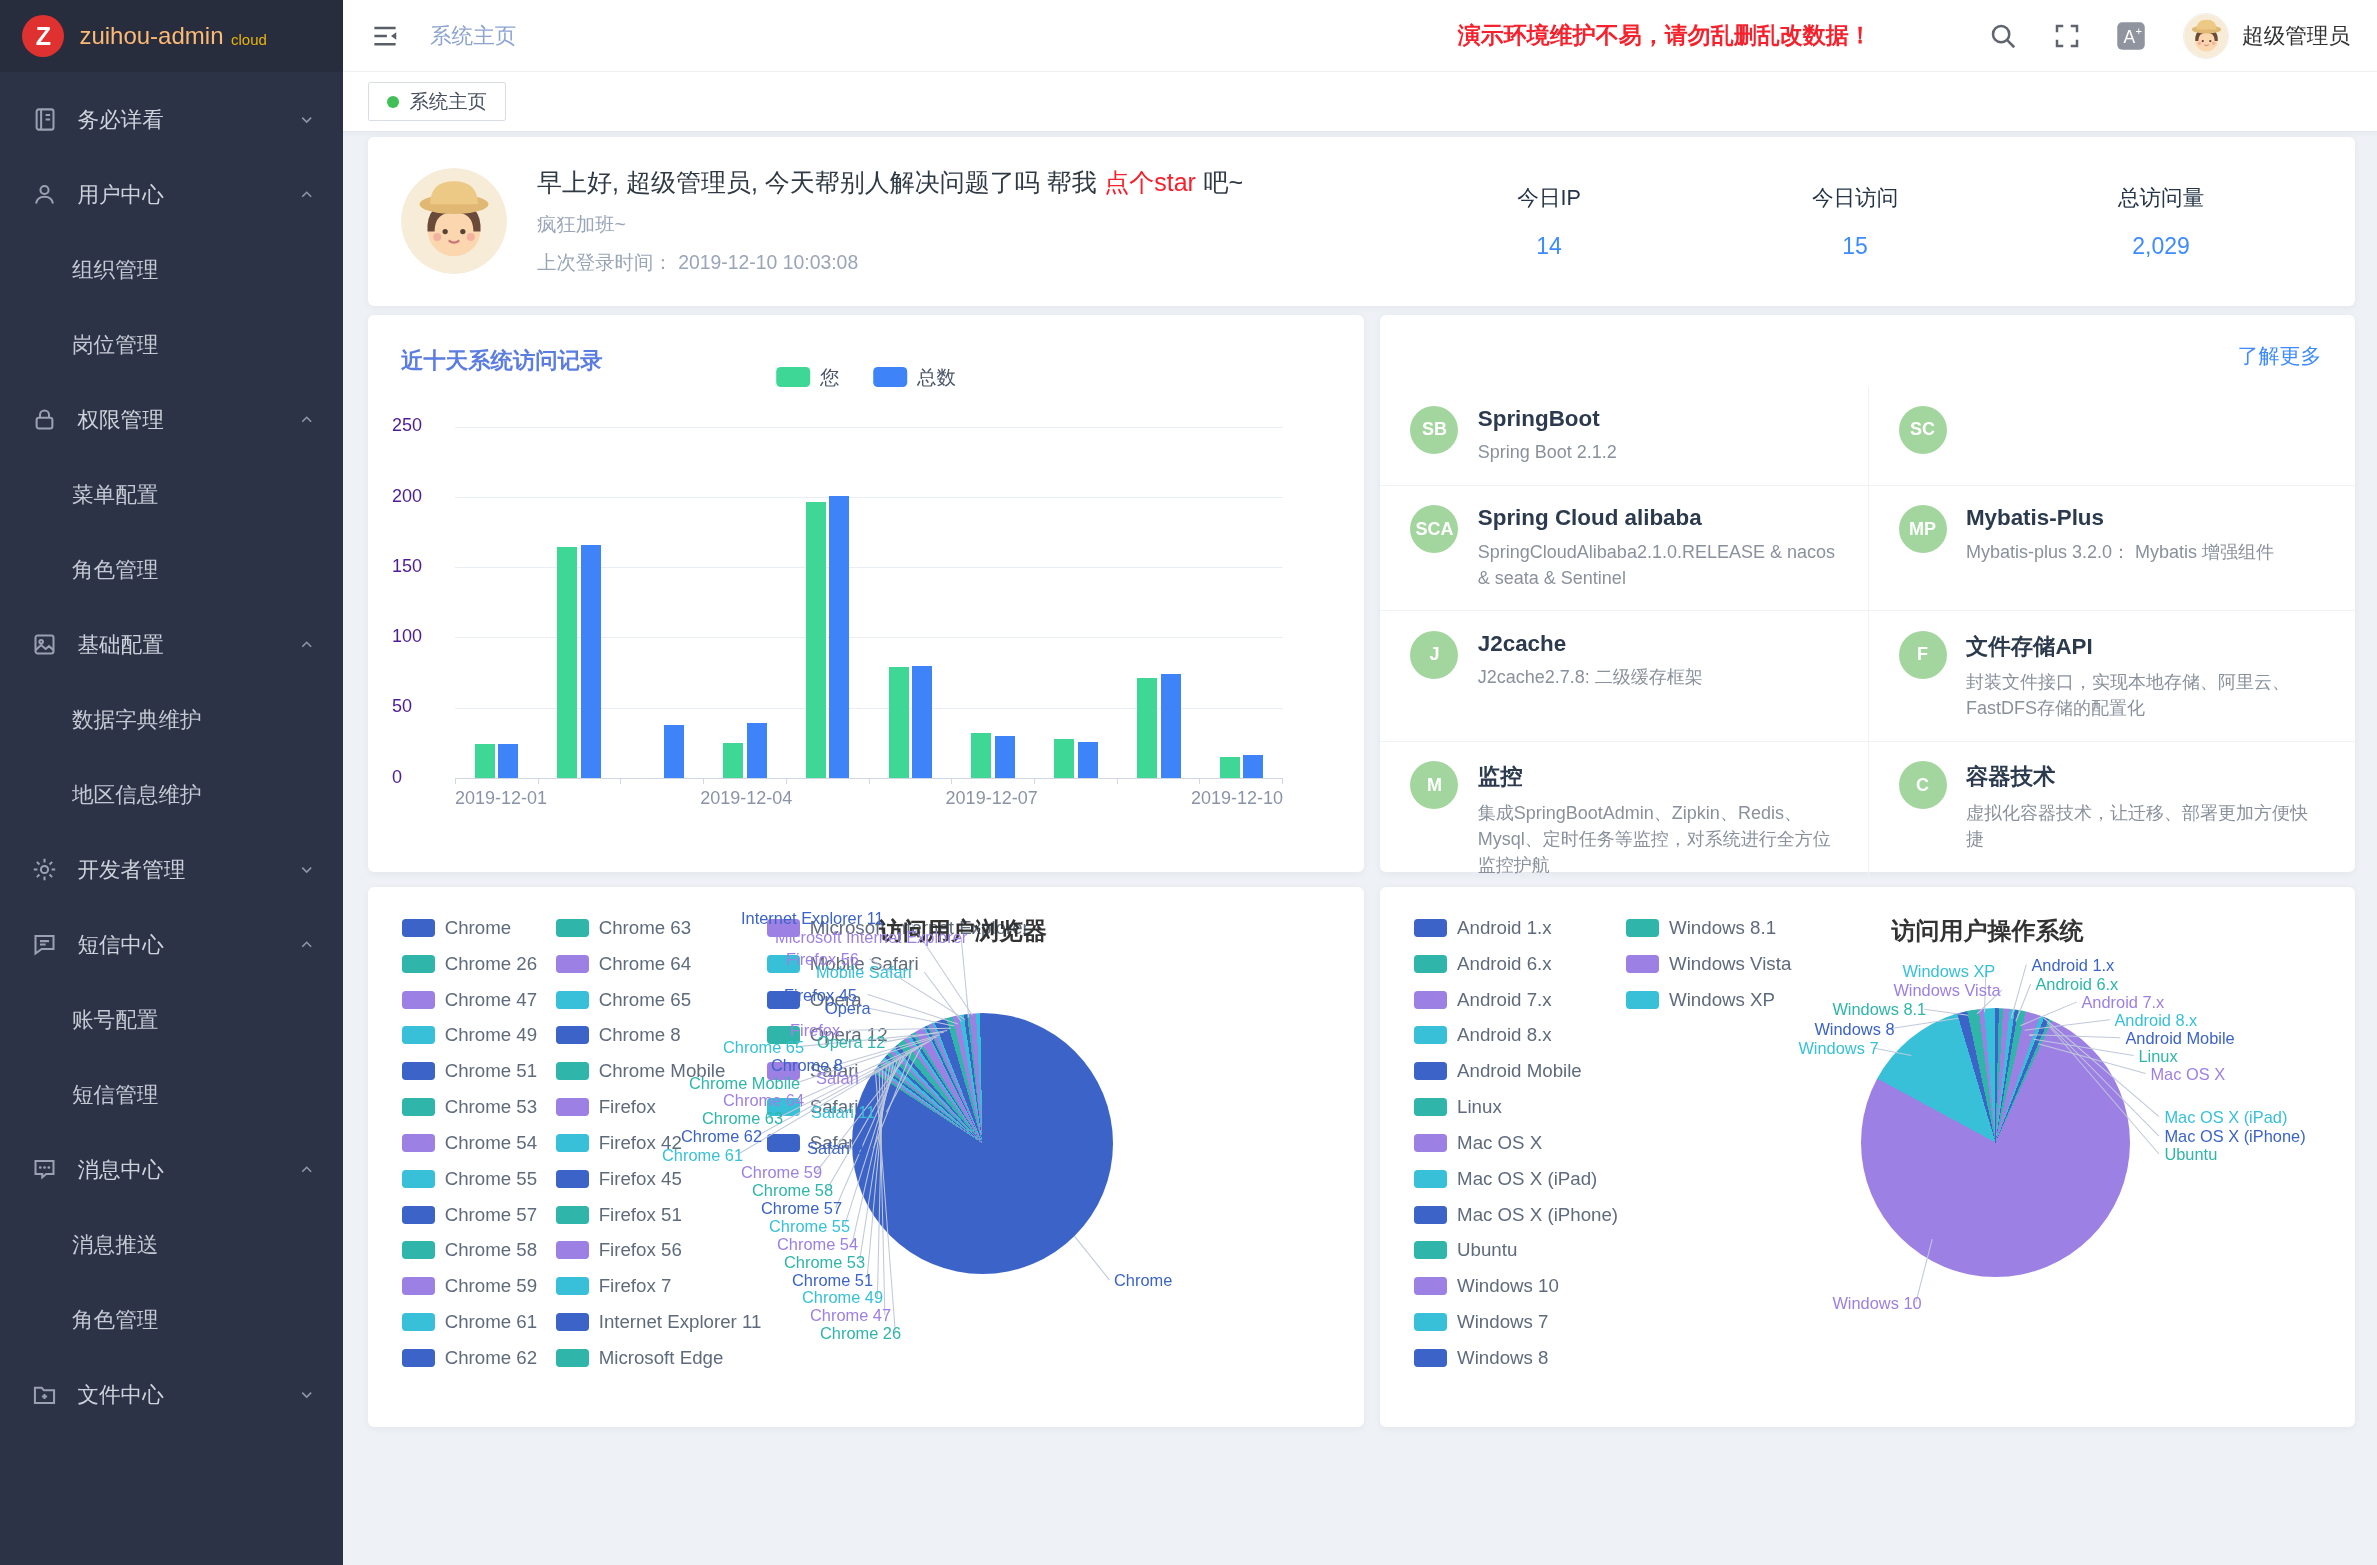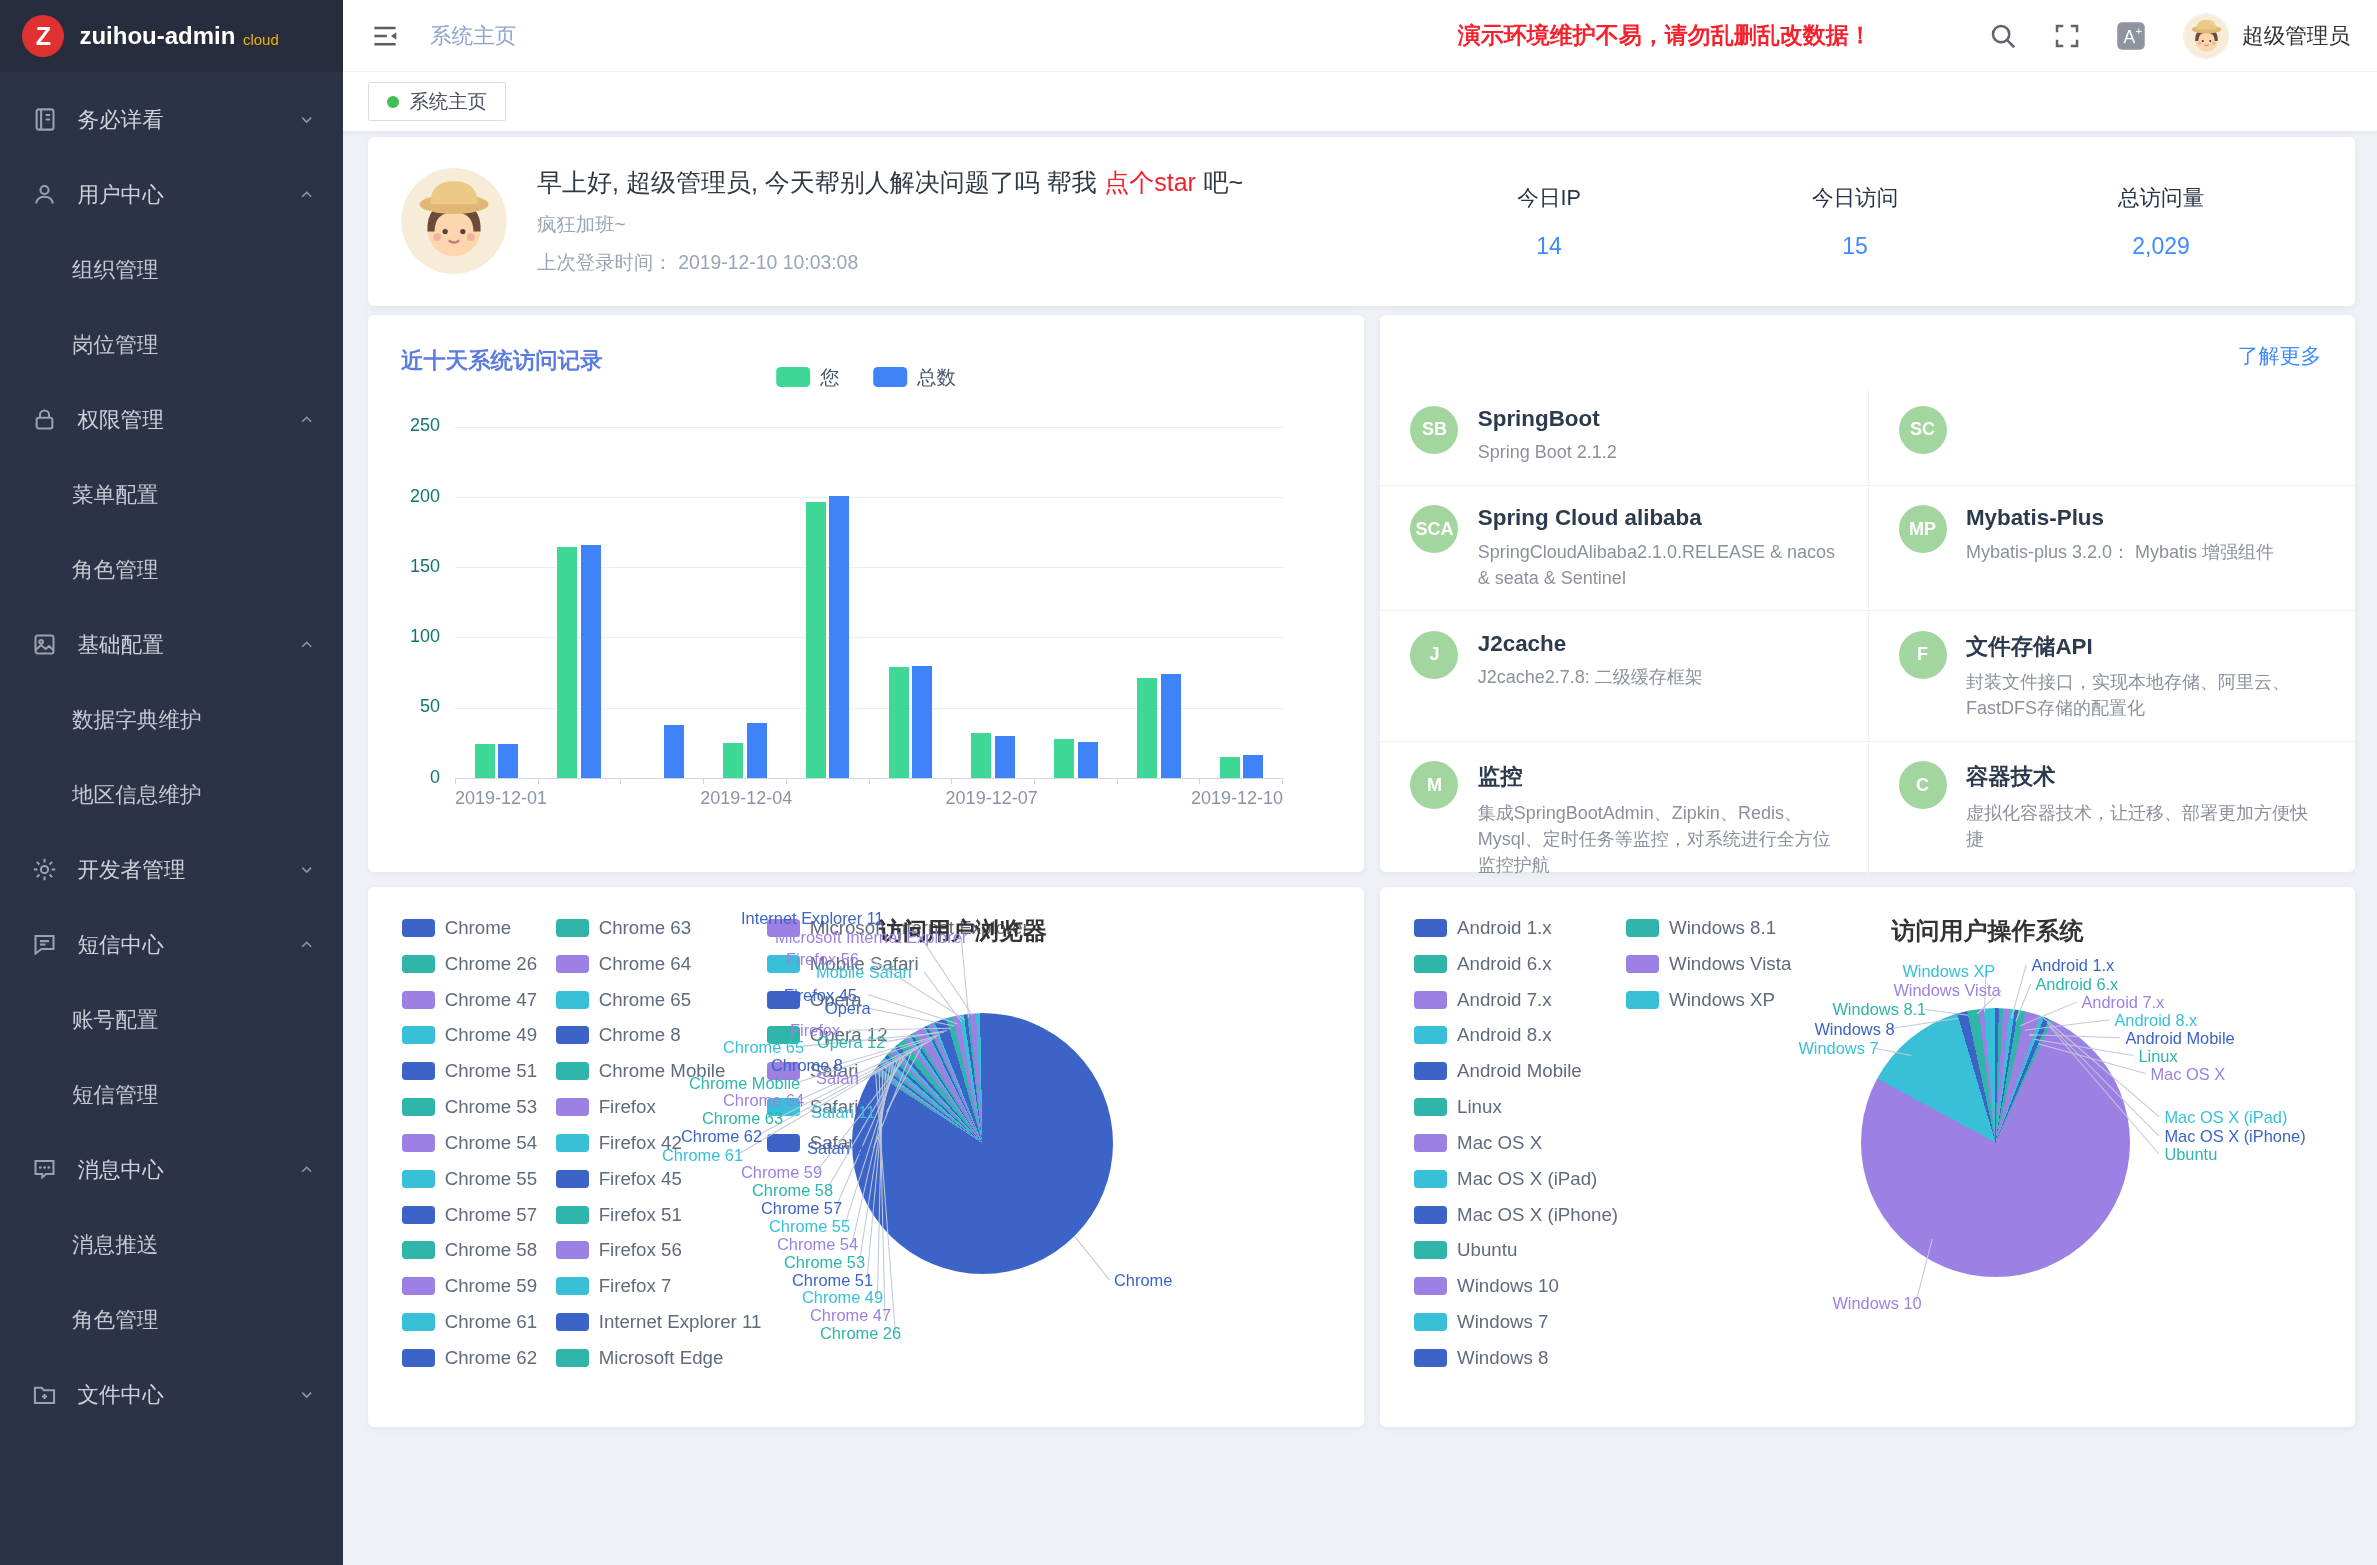--- a/index.html
+++ b/index.html
@@ -3,21 +3,21 @@
 <meta charset="utf-8">
 <style>
 *{margin:0;padding:0;box-sizing:border-box}
 html,body{width:2377px;height:1566px}
 body{font-family:"Liberation Sans","DejaVu Sans",sans-serif;background:#eef1f6;overflow:hidden;display:flex;color:#333}
 
 
 .sidebar{width:343px;min-width:343px;height:100%;background:#2d3346;overflow:hidden}
 .logo-row{height:72px;display:flex;align-items:center;padding-left:22.4px;background:#282d3e}
 .logo-badge{width:42px;height:42px;border-radius:50%;background:#e03131;color:#fff;font-weight:bold;font-size:25px;display:flex;align-items:center;justify-content:center}
-.logo-title{color:#ffffff;font-size:24px;font-weight:bold;margin-left:15px;white-space:nowrap}
+.logo-title{color:#fdba74;font-size:24px;font-weight:normal;margin-left:15px;white-space:nowrap}
 .logo-suffix{color:#eab308;font-size:15px;margin-left:7.5px;margin-top:7.5px}
 .nav{padding-top:10.4px}
 .nav-item{height:75px;display:flex;align-items:center;padding:0 27px 0 31px;cursor:pointer}
 .nav-icon{width:27px;height:27px;color:#9aa1b0;flex-shrink:0}
 .nav-icon svg{width:27px;height:27px;display:block}
 .nav-label{flex:1;margin-left:19.4px;font-size:21.6px;color:#cdd2dc;white-space:nowrap}
 .nav-arrow{width:19.4px;height:19.4px;color:#8f96a6}
 .nav-arrow svg{width:19.4px;height:19.4px;display:block}
 .nav-arrow.up svg{transform:rotate(180deg)}
 .nav-sub{height:75px;display:flex;align-items:center;padding-left:72px;font-size:21.6px;color:#c4c9d4;cursor:pointer;white-space:nowrap}
@@ -64,21 +64,21 @@
 
 .chart-card{width:996px;height:557px;position:relative;flex-shrink:0}
 .chart-title{position:absolute;left:33px;top:30px;font-size:22.4px;font-weight:bold;color:#5b7ce0}
 .bar-legend{position:absolute;top:49px;left:50%;transform:translateX(-50%);display:flex;gap:34px}
 .bl-item{display:flex;align-items:center;gap:9.7px;cursor:pointer}
 .bl-swatch{width:34px;height:19.4px;border-radius:4.5px;display:inline-block}
 .bl-label{font-size:19.4px;color:#4a5568}
 .bar-wrap{position:absolute;left:87px;top:112px;width:828px;height:351px}
 .grid-line{position:absolute;left:0;right:0;height:0.7px;background:#e9edf4}
 .grid-line.axis{background:#cfd6e4}
-.y-label{position:absolute;left:-63px;width:48px;text-align:right;font-size:18px;color:#0f766e}
+.y-label{position:absolute;left:-63px;width:48px;font-size:18px;color:#4c1d95}
 .bar-groups{position:absolute;left:0;top:0;width:100%;height:100%;display:flex}
 .bar-group{flex:1;display:flex;align-items:flex-end;justify-content:center;gap:3.7px}
 .bar{width:20px}
 .x-ticks{position:absolute;top:351px;left:0;width:100%;height:6.7px;display:flex}
 .x-tick{flex:1;border-right:0.7px solid #cfd6e4}
 .x-tick:first-child{border-left:0.7px solid #cfd6e4}
 .x-labels{position:absolute;top:361px;left:0;width:100%;display:flex}
 .x-label{flex:1;text-align:center;font-size:18px;color:#8b93a6;white-space:nowrap}
 
 

